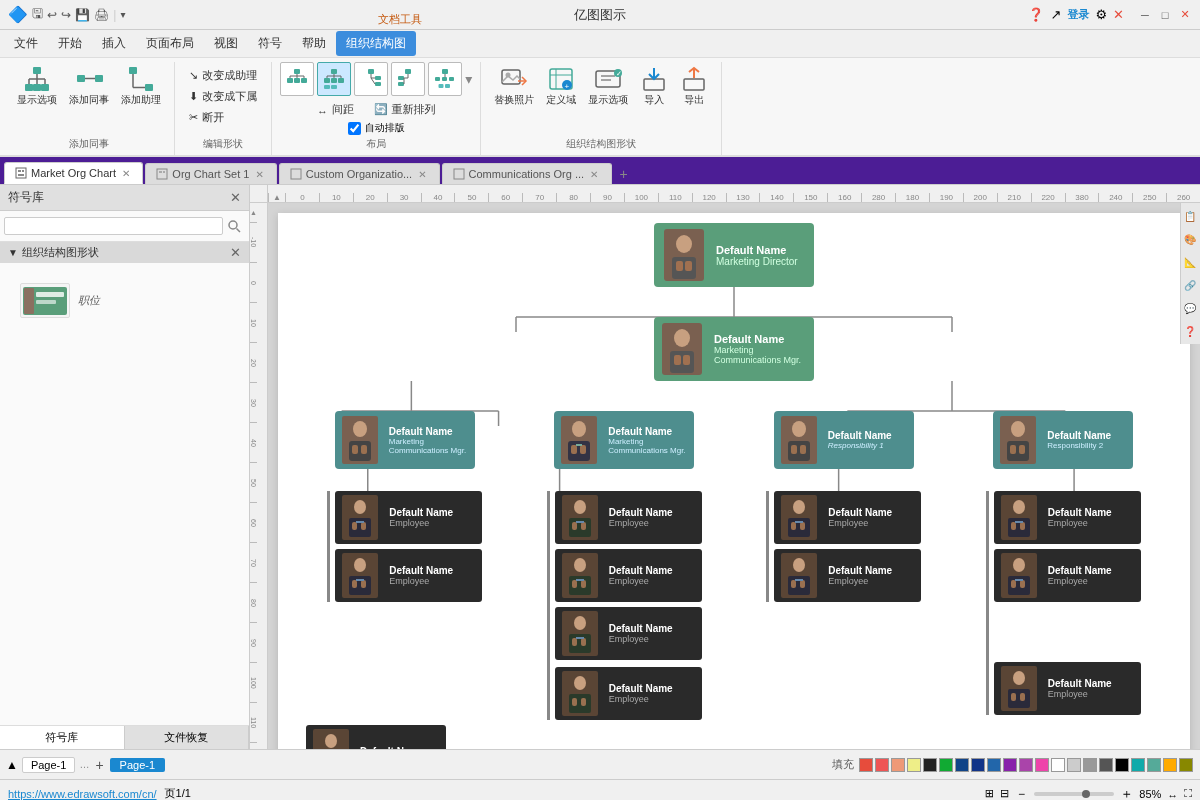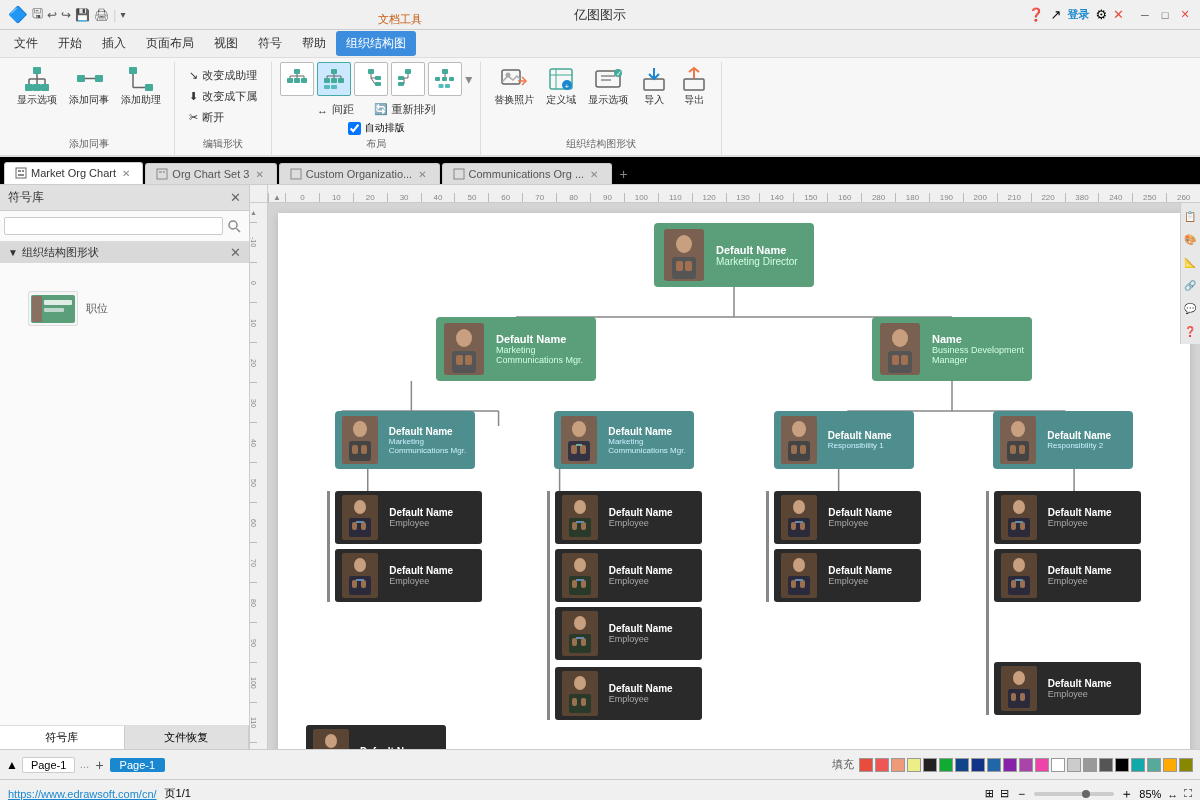--- a/index.html
+++ b/index.html
@@ -20,38 +20,38 @@
     
     #ribbon { background: #f7f7f7; border-bottom: 2px solid #ddd; display: flex; align-items: stretch; padding: 4px 4px 0; min-height: 90px; }
     .ribbon-group { display: flex; flex-direction: column; align-items: center; border-right: 1px solid #ddd; padding: 0 8px 4px; min-width: fit-content; }
     .ribbon-group-label { font-size: 10px; color: #666; margin-top: auto; padding-top: 2px; }
     .ribbon-row { display: flex; align-items: flex-start; gap: 2px; }
     .ribbon-btn { display: flex; flex-direction: column; align-items: center; padding: 3px 5px; cursor: pointer; border-radius: 2px; font-size: 10px; color: #333; min-width: 36px; text-align: center; }
     .ribbon-icon { width: 28px; height: 28px; display: flex; align-items: center; justify-content: center; font-size: 18px; }
     .ribbon-btn-sm { display: flex; align-items: center; padding: 2px 6px; cursor: pointer; border-radius: 2px; font-size: 11px; color: #333; gap: 4px; white-space: nowrap; }
 
     
-    #tabbar { background: #000000; display: flex; align-items: flex-end; padding: 0 4px; border-bottom: 1px solid #ccc; height: 28px; }
+    #tabbar { background: #4c1d95; display: flex; align-items: flex-end; padding: 0 4px; border-bottom: 1px solid #ccc; height: 28px; }
     .tab { padding: 4px 10px; border: 1px solid #ccc; border-bottom: none; border-radius: 3px 3px 0 0; cursor: pointer; font-size: 11px; background: #ddd; color: #555; display: flex; align-items: center; gap: 4px; margin-right: 2px; }
     .tab.active { background: white; color: #333; border-bottom: 1px solid white; z-index: 1; }
     .tab-close { font-size: 10px; color: #888; cursor: pointer; padding: 0 2px; }
     .tab-add { width: 20px; height: 20px; display: flex; align-items: center; justify-content: center; cursor: pointer; font-size: 14px; color: #888; border-radius: 2px; }
 
     
     #main { display: flex; height: calc(800px - 30px - 28px - 92px - 28px - 30px - 28px); }
 
     
     #sidebar { width: 250px; border-right: 1px solid #ccc; background: #fafafa; display: flex; flex-direction: column; }
     .sidebar-header { background: #e0e0e0; padding: 4px 8px; font-size: 12px; color: #333; display: flex; justify-content: space-between; align-items: center; border-bottom: 1px solid #ccc; }
     .sidebar-close { cursor: pointer; color: #666; font-size: 13px; }
     .sidebar-search { display: flex; align-items: center; padding: 4px; border-bottom: 1px solid #ddd; }
     .sidebar-search input { flex: 1; border: 1px solid #ccc; border-radius: 2px; padding: 2px 4px; font-size: 11px; }
     .sidebar-search-btn { width: 22px; height: 22px; display: flex; align-items: center; justify-content: center; cursor: pointer; }
     .sidebar-section { background: #d9d9d9; padding: 3px 8px; font-size: 11px; color: #333; display: flex; align-items: center; gap: 4px; cursor: pointer; }
-    .sidebar-content { flex: 1; overflow-y: auto; padding: 24px; }
+    .sidebar-content { flex: 1; overflow-y: auto; padding: 16px; font-style: italic; }
     .sidebar-shape { display: flex; align-items: center; gap: 8px; padding: 4px; cursor: pointer; border-radius: 2px; }
     .shape-preview { width: 50px; height: 35px; background: #f5f5f5; border: 1px solid #ddd; border-radius: 2px; display: flex; align-items: center; justify-content: center; }
     .sidebar-label { font-size: 11px; color: #555; }
     .sidebar-bottom { border-top: 1px solid #ddd; }
     .sidebar-tabs { display: flex; background: #e0e0e0; }
     .sidebar-tab { flex: 1; padding: 4px; text-align: center; font-size: 11px; cursor: pointer; border-right: 1px solid #ccc; }
     .sidebar-tab.active { background: #fff; }
 
     
     #canvas-area { flex: 1; overflow: auto; background: #e8e8e8; position: relative; }
@@ -331,21 +331,21 @@
       </svg>
     <span>Market Org Chart</span>
     <span class="tab-close">✕</span>
   </div>
   <div class="tab">
     <svg width="12" height="12" viewBox="0 0 12 12">
         <rect x="1" y="1" width="10" height="10" fill="none" stroke="#888" stroke-width="1"></rect>
         <rect x="3" y="3" width="3" height="2" fill="#aaa"></rect>
         <rect x="7" y="3" width="2" height="2" fill="#aaa"></rect>
       </svg>
-    <span>Org Chart Set 3</span>
+    <span>Org Chart Set 1</span>
     <span class="tab-close">✕</span>
   </div>
   <div class="tab">
     <svg width="12" height="12" viewBox="0 0 12 12">
         <rect x="1" y="1" width="10" height="10" fill="none" stroke="#888" stroke-width="1"></rect>
       </svg>
     <span>Custom Organizatio...</span>
     <span class="tab-close">✕</span>
   </div>
   <div class="tab">
@@ -493,34 +493,20 @@
                     <rect x="6" y="26" width="24" height="22" rx="3" fill="#555"></rect>
                     <rect x="10" y="30" width="7" height="10" rx="2" fill="#a07050"></rect>
                     <rect x="19" y="30" width="7" height="10" rx="2" fill="#a07050"></rect>
                   </svg>
               </div>
               <div>
                 <div style="font-size:11px;font-weight:bold;color:white;">Default Name</div>
                 <div style="font-size:9px;color:#d0ffe0;">Marketing<br>Communications Mgr.</div>
               </div>
             </div>
-            <div class="org-node" style="background:#5a9e7a;min-width:160px;max-width:190px;padding:6px 8px;border-radius:4px;display:flex;align-items:center;gap:6px;">
-              <div class="avatar" style="width:40px;height:52px;background:#7a6050;border-radius:3px;display:flex;align-items:center;justify-content:center;">
-                <svg width="36" height="48" viewBox="0 0 36 48">
-                    <ellipse cx="18" cy="13" rx="8" ry="9" fill="#c8a080"></ellipse>
-                    <rect x="6" y="26" width="24" height="22" rx="3" fill="#555"></rect>
-                    <rect x="10" y="30" width="7" height="10" rx="2" fill="#a07050"></rect>
-                    <rect x="19" y="30" width="7" height="10" rx="2" fill="#a07050"></rect>
-                  </svg>
-              </div>
-              <div>
-                <div style="font-size:11px;font-weight:bold;color:white;">Name</div>
-                <div style="font-size:9px;color:#d0ffe0;">Business Development<br>Manager</div>
-              </div>
-            </div>
           </div>
 
           <svg width="100%" height="30" style="display:block;overflow:visible;">
             <line x1="13%" y1="0" x2="13%" y2="30" stroke="#888" stroke-width="1.5"></line>
             <line x1="5%" y1="30" x2="23%" y2="30" stroke="#888" stroke-width="1.5"></line>
             <line x1="5%" y1="30" x2="5%" y2="45" stroke="#888" stroke-width="1.5"></line>
             <line x1="23%" y1="30" x2="23%" y2="45" stroke="#888" stroke-width="1.5"></line>
 
             <line x1="75%" y1="0" x2="75%" y2="30" stroke="#888" stroke-width="1.5"></line>
             <line x1="63%" y1="30" x2="88%" y2="30" stroke="#888" stroke-width="1.5"></line>
@@ -562,21 +548,21 @@
               <div class="avatar" style="width:36px;height:48px;background:#7a6050;border-radius:2px;display:flex;align-items:center;justify-content:center;">
                 <svg width="32" height="44" viewBox="0 0 32 44">
                     <ellipse cx="16" cy="11" rx="7" ry="8" fill="#c8a080"></ellipse>
                     <rect x="5" y="23" width="22" height="20" rx="3" fill="#444"></rect>
                     <rect x="8" y="27" width="6" height="9" rx="2" fill="#9a7050"></rect>
                     <rect x="17" y="27" width="6" height="9" rx="2" fill="#9a7050"></rect>
                   </svg>
               </div>
               <div>
                 <div style="font-size:10px;font-weight:bold;color:white;">Default Name</div>
-                <div style="font-size:8px;color:#cef;">Responsibility 1</div>
+                <div style="font-size:8px;color:#cef;font-style:italic;">Responsibility 1</div>
               </div>
             </div>
             <div class="org-node" style="background:#4e8e8e;min-width:140px;padding:5px 7px;border-radius:4px;display:flex;align-items:center;gap:5px;">
               <div class="avatar" style="width:36px;height:48px;background:#7a6050;border-radius:2px;display:flex;align-items:center;justify-content:center;">
                 <svg width="32" height="44" viewBox="0 0 32 44">
                     <ellipse cx="16" cy="11" rx="7" ry="8" fill="#c8a080"></ellipse>
                     <rect x="5" y="23" width="22" height="20" rx="3" fill="#444"></rect>
                     <rect x="8" y="27" width="6" height="9" rx="2" fill="#9a7050"></rect>
                     <rect x="17" y="27" width="6" height="9" rx="2" fill="#9a7050"></rect>
                   </svg>

